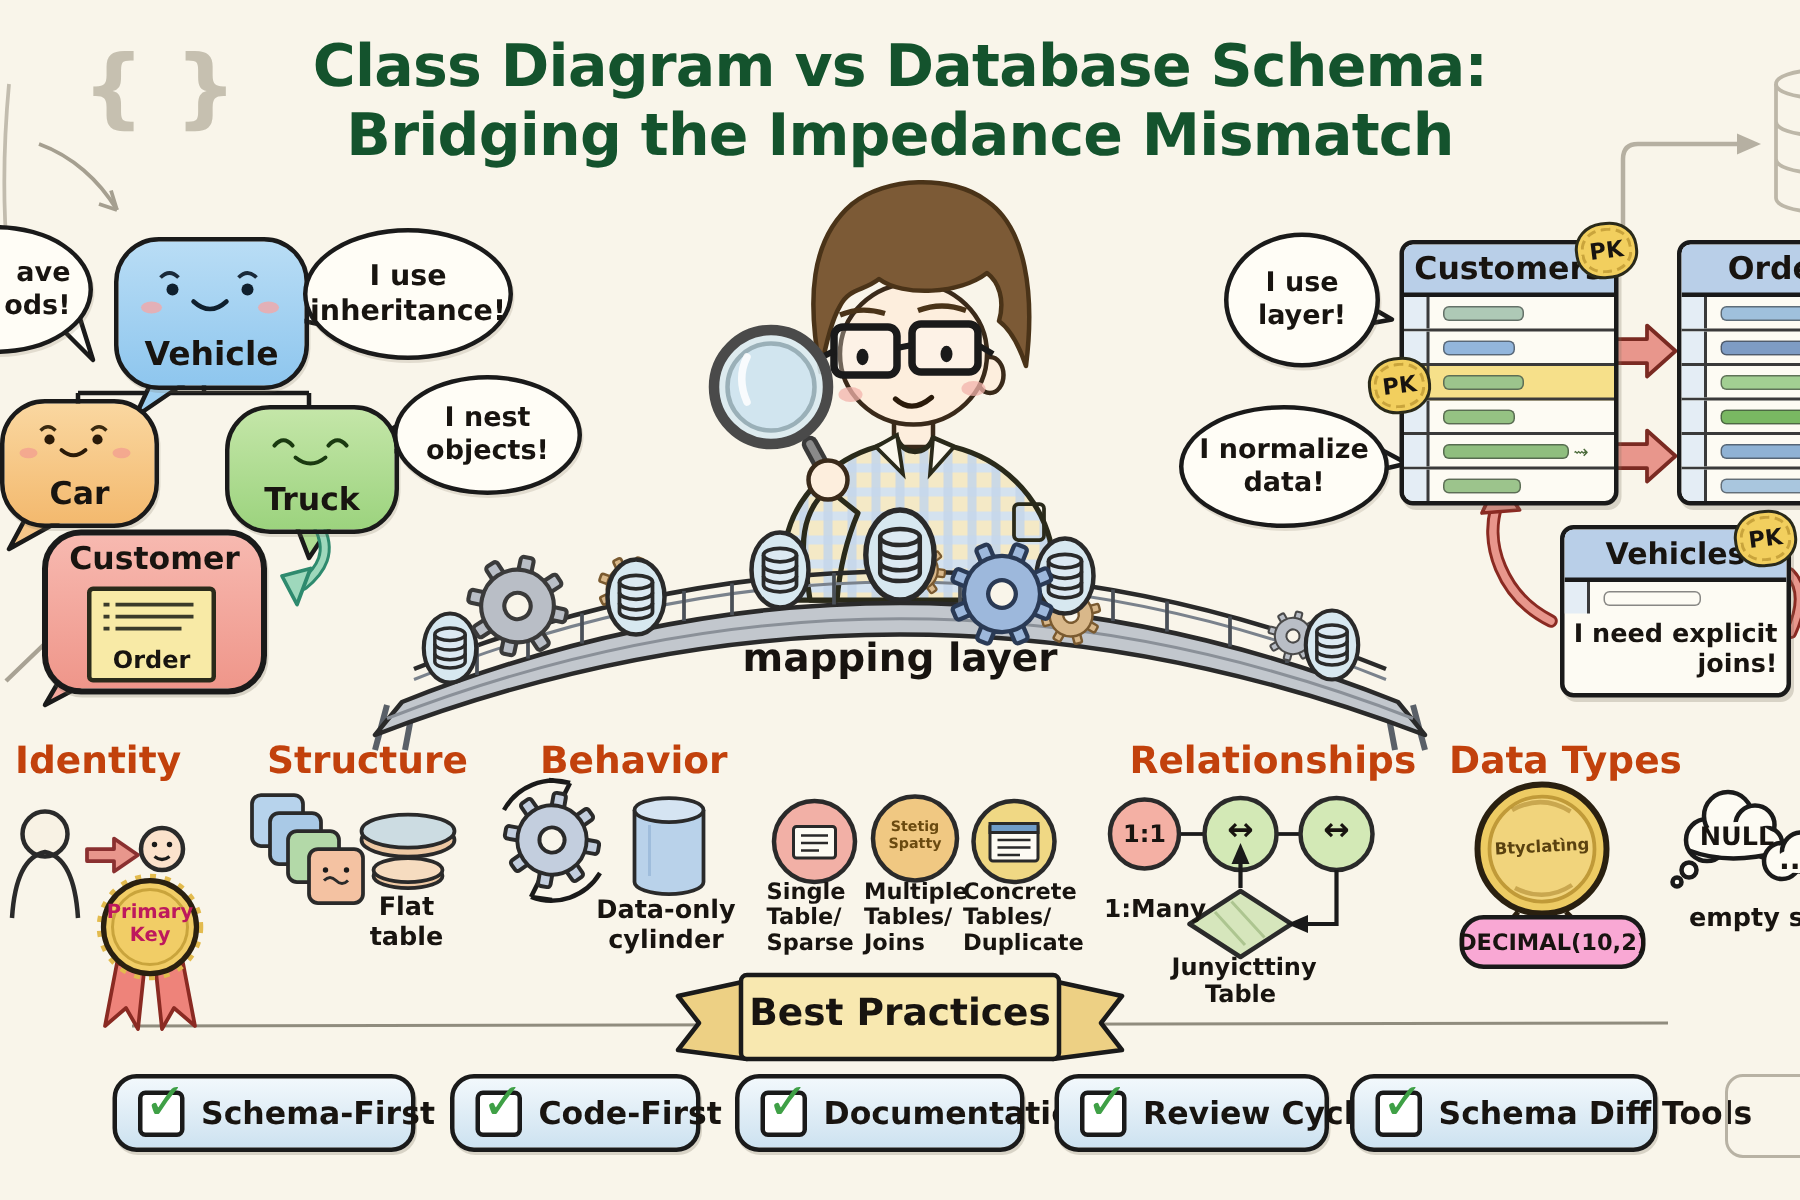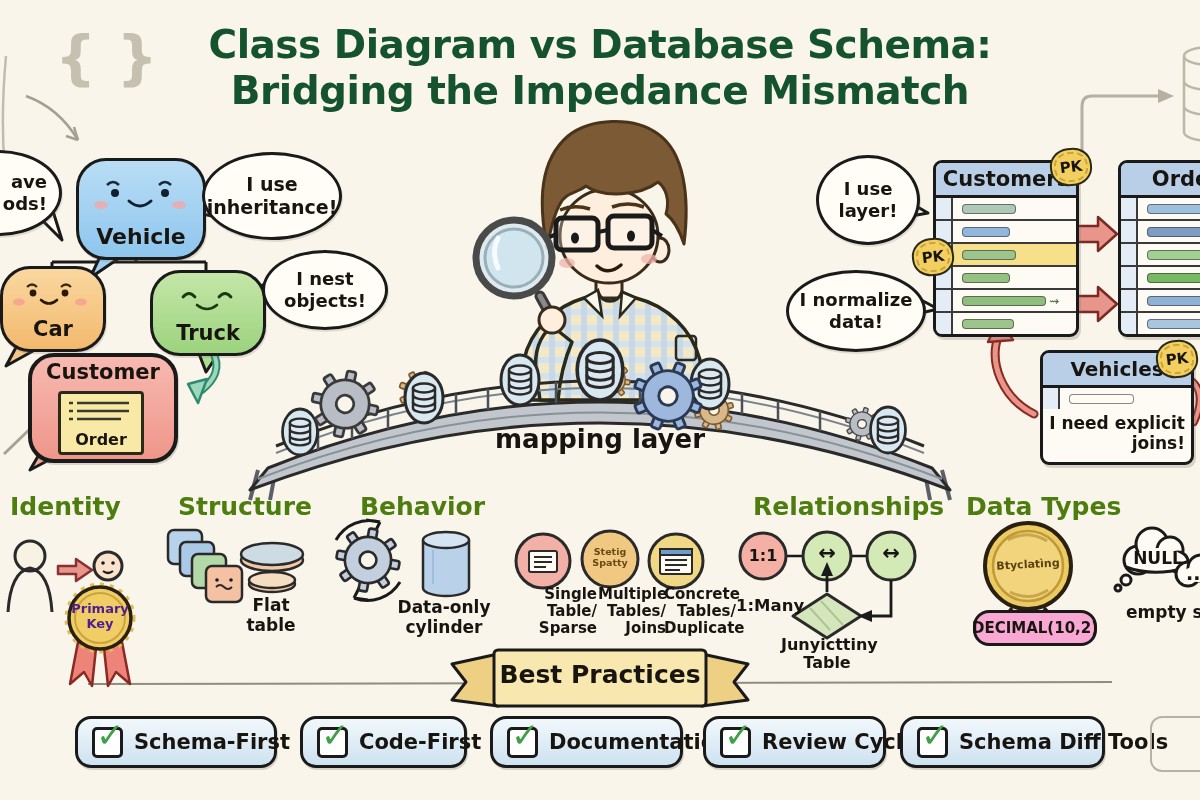--- a/index.html
+++ b/index.html
@@ -34,23 +34,23 @@
   .hl .tgut{background:#f6e08a;}
   .tcell{flex:1;display:flex;align-items:center;padding-left:9px;gap:3px;}
   .tbar{height:8px;border:1.5px solid rgba(40,40,40,.55);border-radius:4px;}
   .tglyph{font-size:12px;color:#4a6a3a;line-height:1;}
   .tjoins{padding:4px 6px 8px;text-align:right;font-weight:bold;font-size:17px;line-height:1.2;}
   .pk{position:absolute;width:38px;height:34px;background:#f2cf5e;border:2.5px solid #2a2a1a;
       border-radius:46%;display:flex;align-items:center;justify-content:center;font-weight:bold;
       font-size:15px;transform:rotate(-7deg);outline:2px dashed #c9a43c;outline-offset:-6px;z-index:5;}
 
   
-  .heading{font-weight:bold;font-size:25px;color:#4d7c0f;}
+  .heading{font-weight:bold;font-size:25px;color:#c2410c;}
   .small-lbl{font-weight:bold;font-size:17px;line-height:1.15;text-align:center;}
-  .opt-lbl{font-weight:bold;font-size:15px;line-height:1.13;text-align:right;margin-left:22px;}
+  .opt-lbl{font-weight:bold;font-size:15px;line-height:1.13;text-align:left;}
 
   
   .pill{position:absolute;top:716px;height:52px;border:3px solid #1a1a1a;border-radius:16px;
         background:linear-gradient(#f2f8fc,#cde2f0);display:flex;align-items:center;
         padding:0 14px;box-shadow:1px 2px 0 rgba(120,110,90,.25);box-sizing:border-box;}
   .cb{width:25px;height:25px;border:3px solid #1a1a1a;border-radius:5px;background:#fff;
       position:relative;flex:none;}
   .cb span{position:absolute;left:1px;top:-15px;font-size:34px;color:#3fa046;font-weight:bold;}
   .pill .plbl{margin-left:11px;font-weight:bold;font-size:21px;white-space:nowrap;}
   .ghost-pill{position:absolute;top:716px;height:52px;border:2.5px solid #b8b2a4;
@@ -465,21 +465,21 @@
   <div class="pk" style="left:1050px;top:148px">PK</div>
   <div class="pk" style="left:912px;top:238px">PK</div>
   <div class="pk" style="left:1156px;top:340px">PK</div>
 
   <div class="abs heading" style="left:10px;top:492px;z-index:2">Identity</div>
   <div class="abs heading" style="left:178px;top:492px;z-index:2">Structure</div>
   <div class="abs heading" style="left:360px;top:492px;z-index:2">Behavior</div>
   <div class="abs heading" style="left:753px;top:492px;z-index:2">Relationships</div>
   <div class="abs heading" style="left:966px;top:492px;z-index:2">Data Types</div>
 
-  <div class="abs ml" style="left:70px;top:602px;width:60px;z-index:2;text-align:center;font-weight:bold;font-size:13px;line-height:1.15;color:#4c1d95">Primary
+  <div class="abs ml" style="left:70px;top:602px;width:60px;z-index:2;text-align:center;font-weight:bold;font-size:13px;line-height:1.15;color:#be185d">Primary
 Key</div>
   <div class="abs small-lbl ml" style="left:238px;top:596px;width:66px;z-index:2">Flat
 table</div>
   <div class="abs small-lbl ml" style="left:396px;top:598px;width:96px;z-index:2">Data-only
 cylinder</div>
 
   <div class="abs ml" style="left:592px;top:546px;width:36px;z-index:2;text-align:center;font-weight:bold;font-size:9.5px;line-height:1.2;color:#6a4a10">Stetig
 Spatty</div>
   <div class="abs opt-lbl ml" style="left:511px;top:586px;width:64px;z-index:2">Single
 Table/

